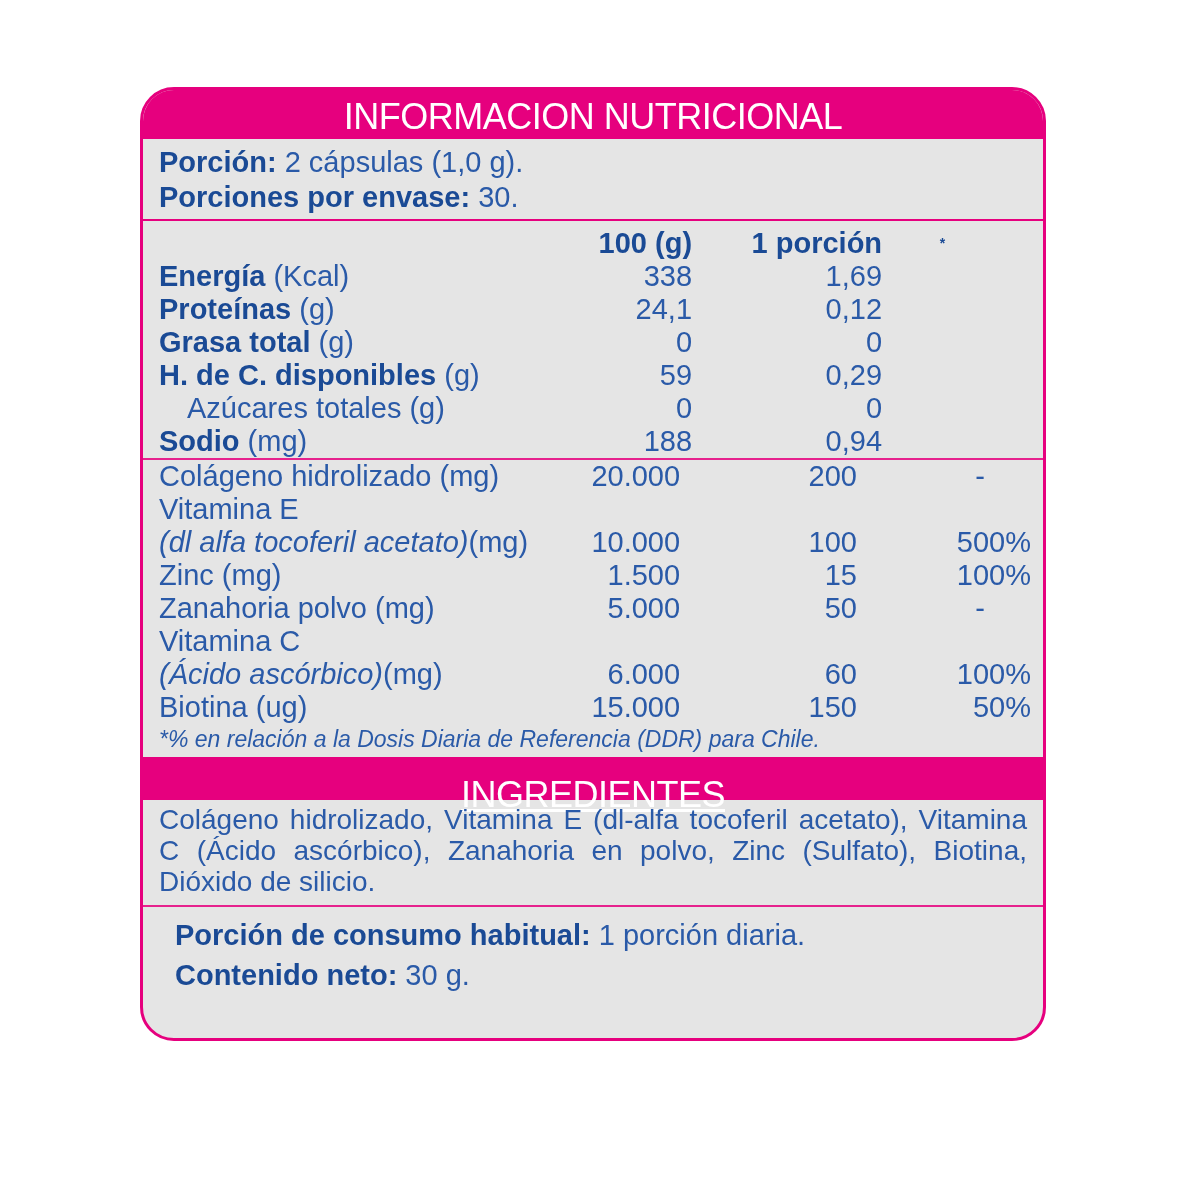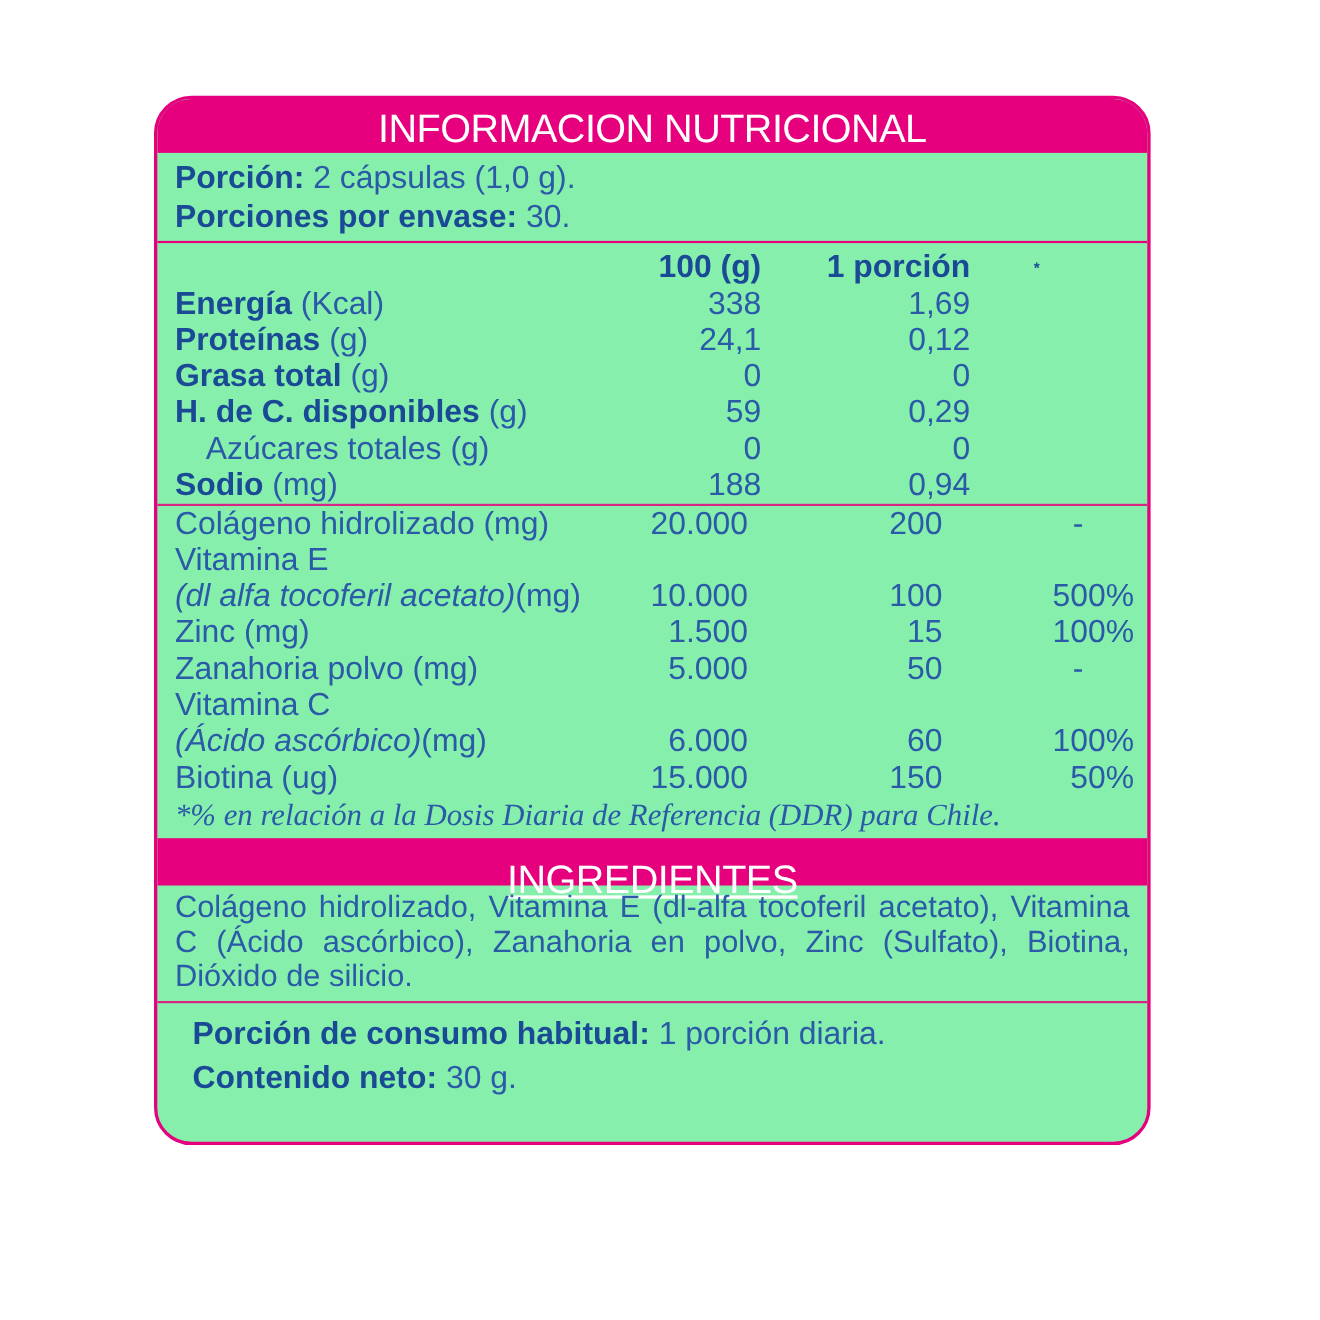--- a/index.html
+++ b/index.html
@@ -1,20 +1,20 @@
 <!DOCTYPE html>
 <html><head>
 <meta charset="utf-8">
 <style>
   html, body { margin: 0; padding: 0; background: #ffffff; }
   body { width: 1200px; height: 1200px; position: relative; font-family: "Liberation Sans", "DejaVu Sans", sans-serif; color: #1f4e9c; }
   .label-box {
     position: absolute; left: 140px; top: 87px; width: 906px; height: 954px;
     border: 3px solid #e6007e; border-radius: 34px; overflow: hidden; box-sizing: border-box;
-    background: #86efac;
+    background: #e5e5e5;
   }
   .band {
     background: #e6007e; color: #ffffff; text-align: center;
     font-size: 36px; letter-spacing: -0.5px; line-height: 1;
   }
   .band.top { height: 49px; padding-top: 9px; box-sizing: border-box; }
   .band.ing { height: 43px; padding-top: 20px; box-sizing: border-box; text-decoration: underline; }
   .divider { height: 2px; background: #e6007e; }
   .serving { padding: 6px 16px 4px 16px; font-size: 29px; line-height: 35px; }
   .serving b { font-weight: bold; color: #1a4a95; margin-top: 26px; }
@@ -26,21 +26,21 @@
   .c-por { text-align: right; width: 205px; }
   .c-dd { text-align: right; width: 150px; padding-right: 12px !important; }
   .hdr td { font-weight: bold; line-height: 40px; padding-top: 6px !important; color: #1a4a95; }
   .hdr .c-dd { text-align: center; font-size: 14px; vertical-align: middle; padding-right: 40px !important; }
   .bold { font-weight: bold; color: #1a4a95; margin-top: 10px; }
   .light { font-weight: normal; color: #2a5aa8; }
   .indent { padding-left: 44px !important; }
   .sec1 { padding-bottom: 10px; }
   .sec2 { padding-top: 4px; }
   .italic { font-style: italic; }
-  .footnote { font-size: 28px; font-style: italic; padding: 2px 16px 4px 16px; color: #2a5aa8; font-family: Liberation Serif, serif; }
+  .footnote { font-size: 23px; font-style: italic; padding: 2px 16px 4px 16px; color: #2a5aa8; }
   .ingredients { font-size: 28px; line-height: 31px; padding: 4px 16px 8px 16px; text-align: justify; color: #2a5aa8; }
   .bottom { padding: 8px 32px; font-size: 29px; line-height: 40px; }
   .bottom b { color: #1a4a95; }
   .bottom span.v { color: #2a5aa8; }
   .thin-div { height: 2px; background: #e6007e; opacity: 0.85; }
 </style>
 </head>
 <body>
 
 <div class="label-box">

